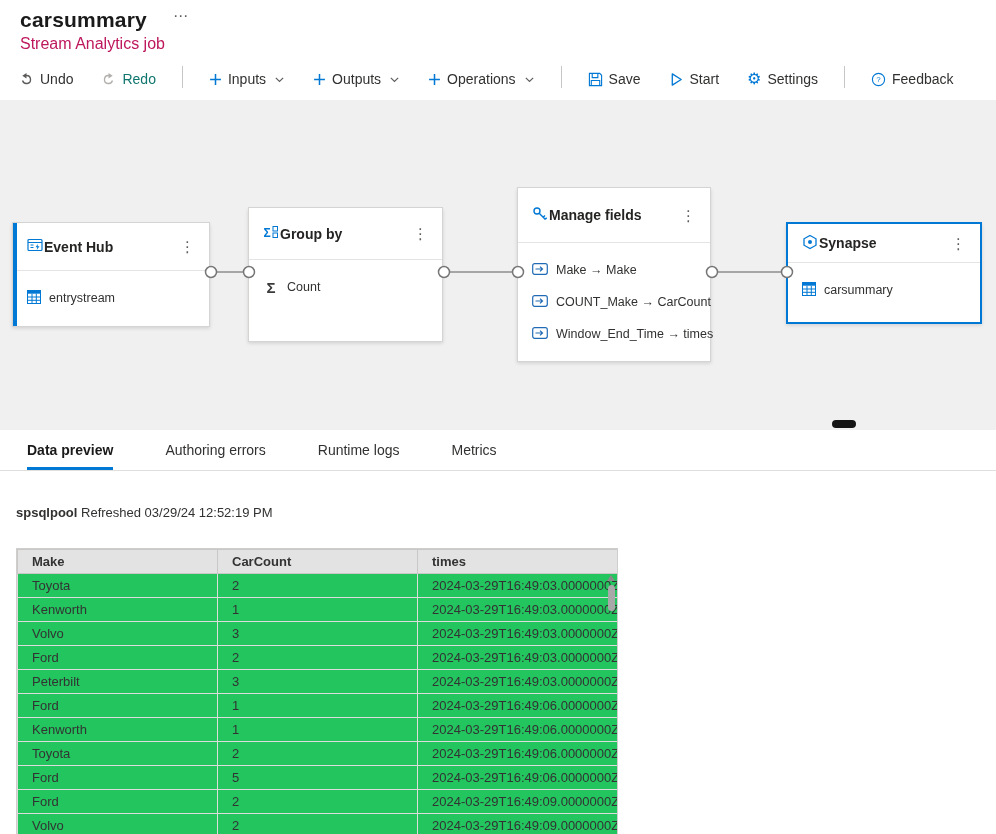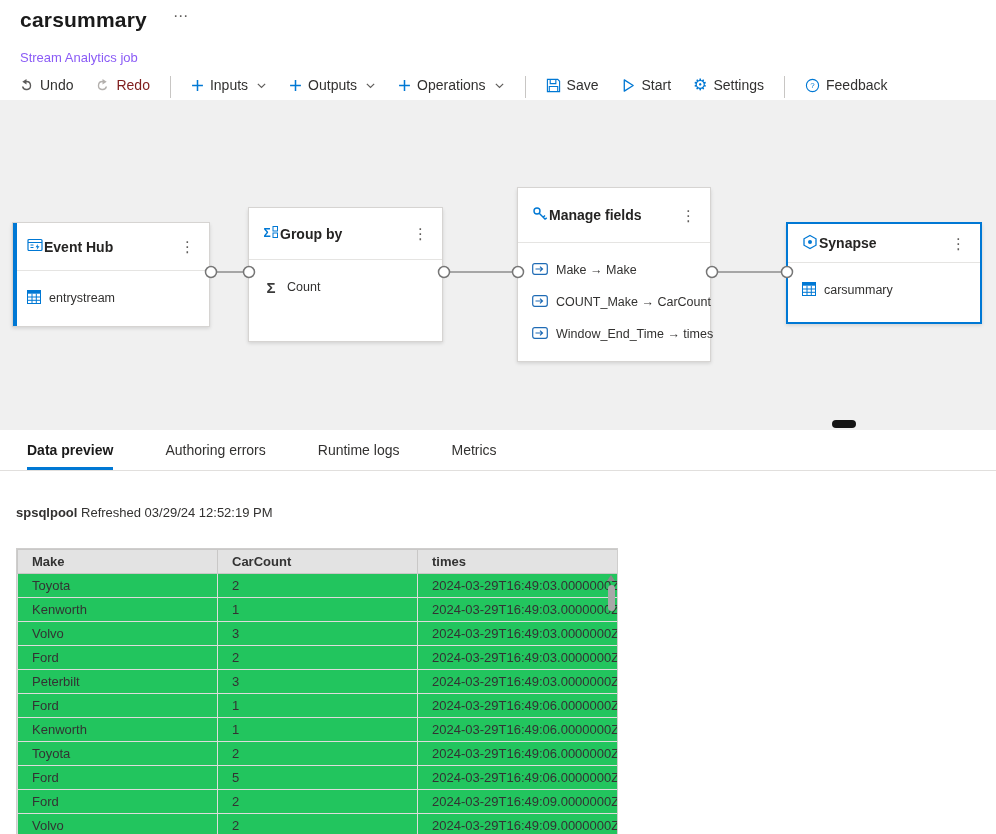--- a/index.html
+++ b/index.html
@@ -5,29 +5,29 @@
   *{margin:0;padding:0;box-sizing:border-box}
   html,body{width:996px;height:834px;overflow:hidden;background:#fff;
     font-family:"Liberation Sans","DejaVu Sans",sans-serif;color:#323130}
   .app{position:relative;width:996px;height:834px;background:#fff}
 
   
   .header{position:absolute;top:8px;left:20px}
   .title-row{display:flex;align-items:flex-start;gap:26px}
   .title{font-size:21px;font-weight:bold;color:#1a1a1a;letter-spacing:.2px}
   .more{color:#605e5c;font-size:15px;margin-top:0;cursor:pointer;line-height:1}
-  .subtitle{font-size:13px;color:#8b5cf6;margin-top:18px}
+  .subtitle{font-size:16px;color:#be185d;margin-top:3px}
 
   
   .toolbar{position:absolute;top:66px;left:10px;right:0;height:32px;
-    display:flex;align-items:flex-end;gap:4px}
+    display:flex;align-items:flex-start;gap:10px}
   .tb-btn{display:flex;align-items:center;gap:6px;padding:5px 9px;font-size:14px;
     color:#323130;background:none;border:none;cursor:pointer;white-space:nowrap;
     font-family:inherit}
-  .tb-btn.disabled{color:#7f1d1d;cursor:default}
+  .tb-btn.disabled{color:#0f766e;cursor:default}
   .tb-btn .ic{display:inline-flex;align-items:center;justify-content:center}
   .ic-blue{color:#0078d4}
   .ic-dark{color:#5c5b5a}
   .ic-gray{color:#b3b0ad}
   .chev{margin-left:2px;color:#605e5c;display:inline-flex}
   .sep{width:1px;height:22px;background:#c8c6c4;margin:0 7px}
   .gear-glyph{font-size:16px;line-height:1;color:#0078d4}
 
   
   .canvas{position:absolute;top:100px;left:0;width:996px;height:330px;background:#f0f0f0}

